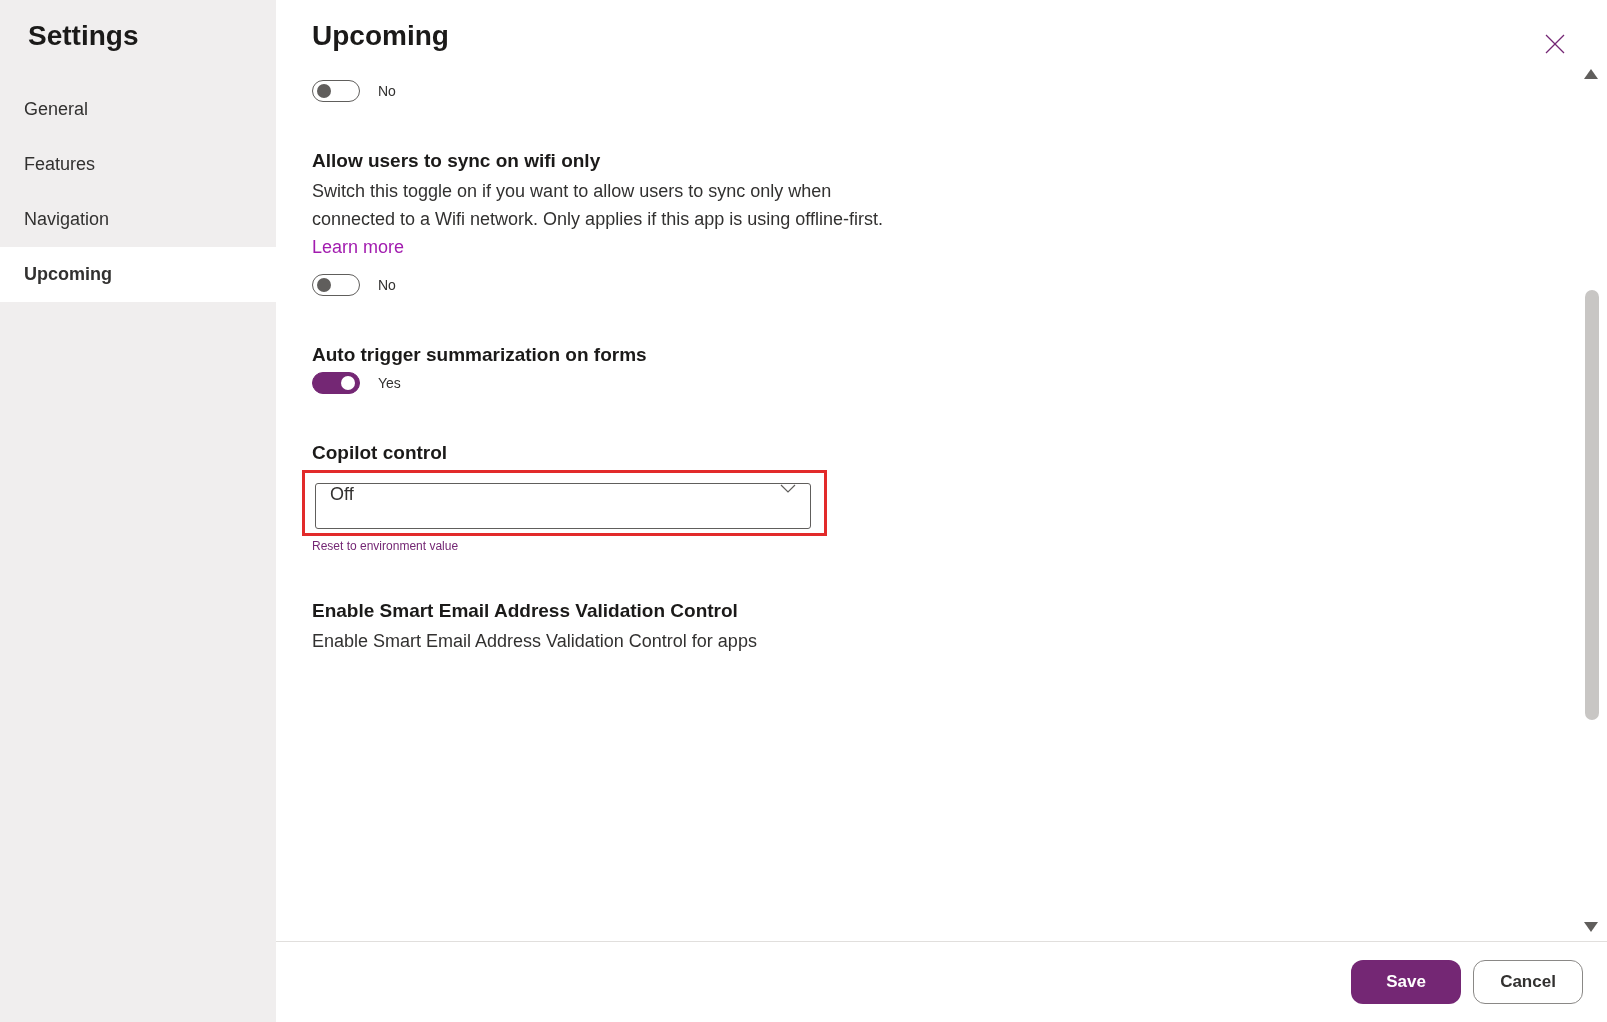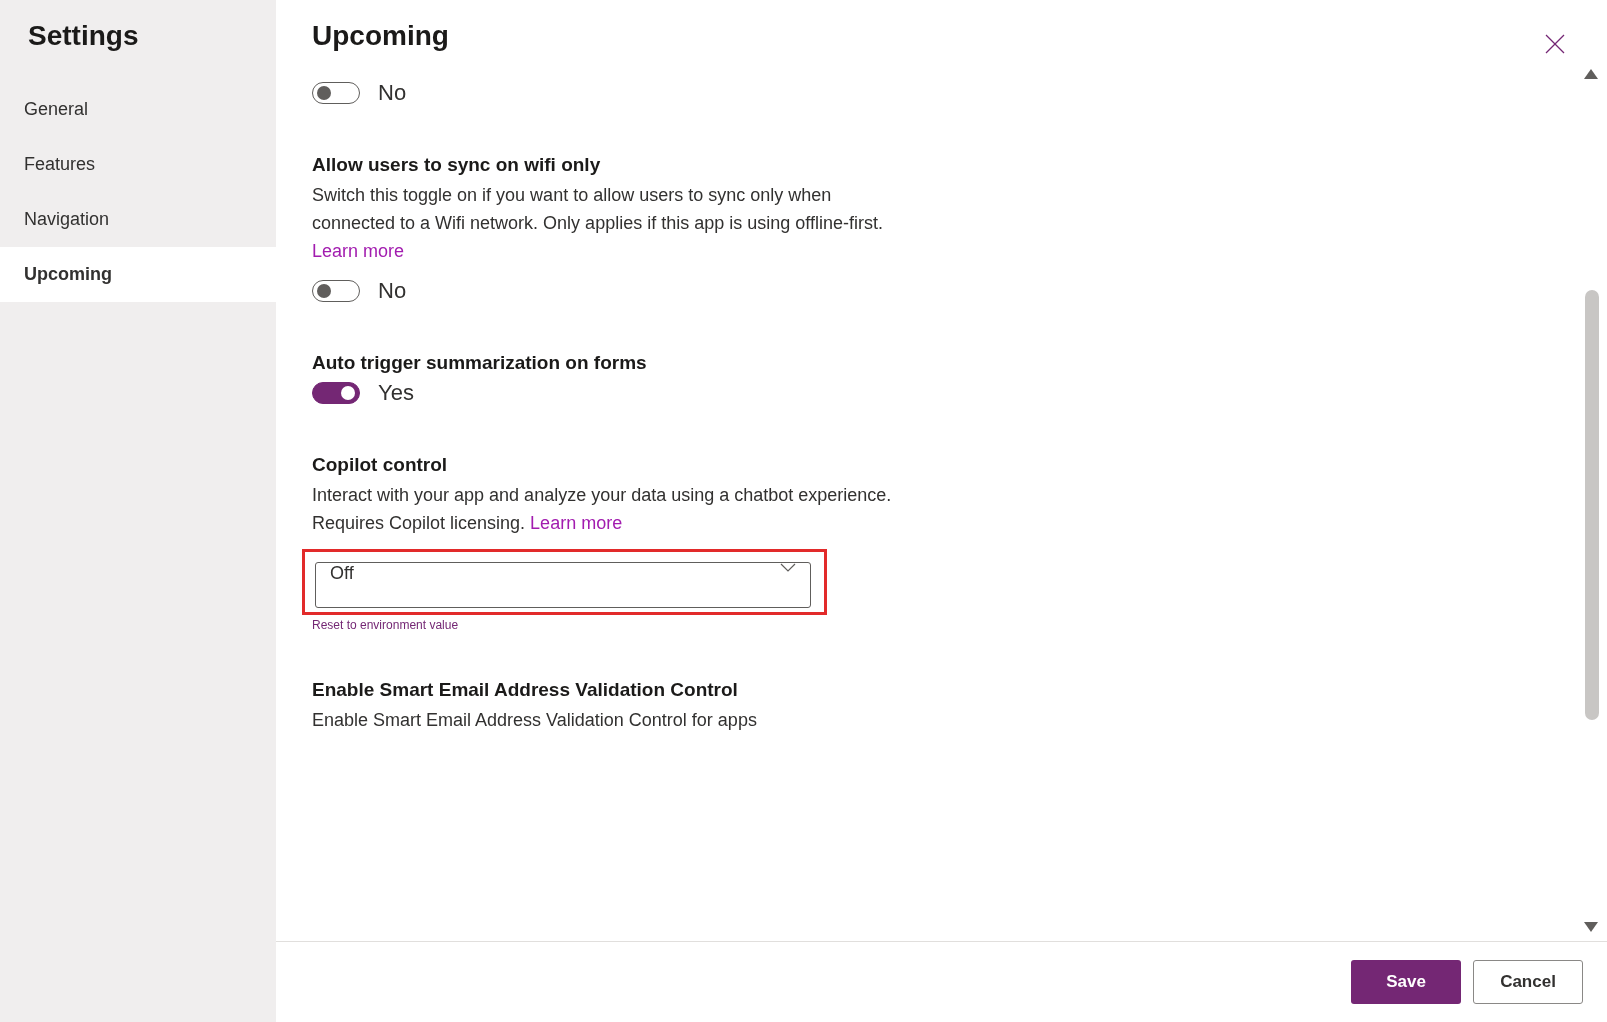--- a/index.html
+++ b/index.html
@@ -127,21 +127,21 @@
     .toggle.on {
       background: #742774;
       border-color: #742774;
     }
     .toggle.on .toggle-knob {
       background: #ffffff;
       left: auto;
       right: 4px;
     }
     .toggle-label {
-      font-size: 22px;
+      font-size: 14px;
     }
     .select-wrap {
       position: relative;
       border: 3px solid #e22a2a;
       padding: 10px 10px 4px 10px;
       width: 525px;
       margin-left: -10px;
     }
     .select {
       width: 496px;
@@ -170,21 +170,21 @@
       display: flex;
       justify-content: flex-end;
       gap: 12px;
       padding: 18px 24px;
       border-top: 1px solid #e1dfdd;
       background: #ffffff;
     }
     .btn {
       min-width: 110px;
       height: 44px;
-      border-radius: 3px;
+      border-radius: 12px;
       font-size: 17px;
       font-weight: 600;
       cursor: pointer;
       display: flex;
       align-items: center;
       justify-content: center;
       padding: 0 22px;
     }
     .btn-primary {
       background: #742774;
@@ -292,23 +292,20 @@
           <div class="toggle-row">
             <div class="toggle on">
               <div class="toggle-knob"></div>
             </div>
             <span class="toggle-label">Yes</span>
           </div>
         </div>
 
         <div class="setting" style="margin-bottom:30px;">
           <div class="setting-title">Copilot control</div>
-          <div class="setting-desc">
-            <span>Interact with your app and analyze your data using a chatbot experience. Requires Copilot licensing. </span><a class="link">Learn more</a>
-          </div>
           <div class="select-wrap">
             <div class="select">
               <span>Off</span>
               <svg class="chevron" width="16" height="10" viewBox="0 0 16 10" fill="none" stroke="currentColor" stroke-width="1.2">
                   <path d="M1 1 L8 8 L15 1"></path>
                 </svg>
             </div>
           </div>
           <span class="reset-link">Reset to environment value</span>
         </div>

